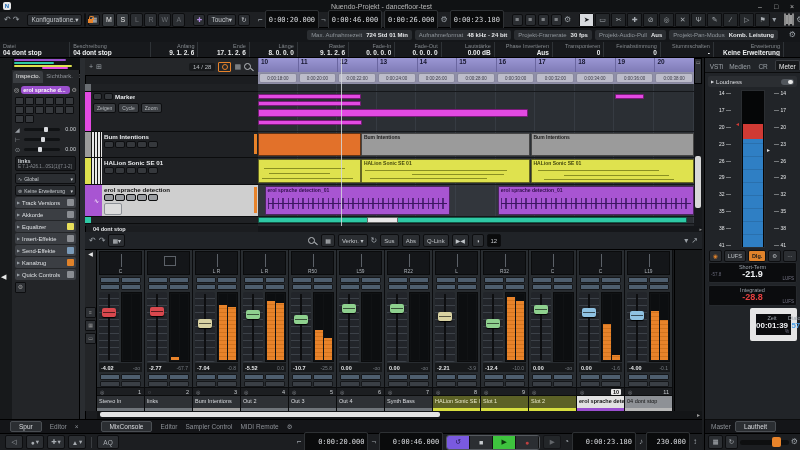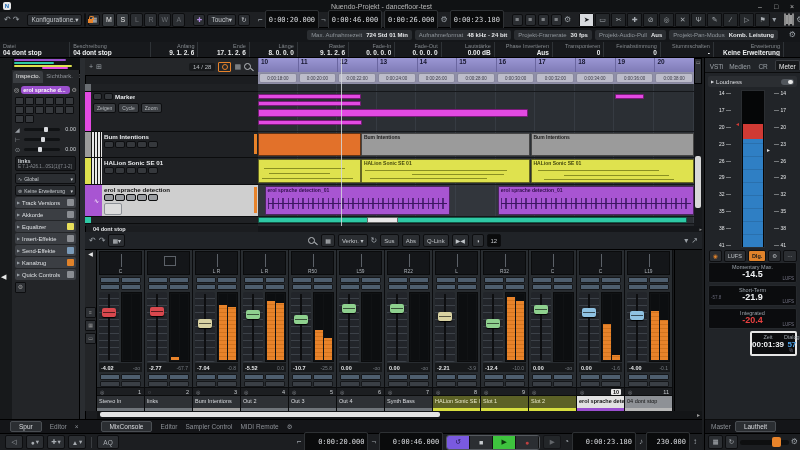--- a/index.html
+++ b/index.html
@@ -180,21 +180,21 @@
   .lb{flex:none;height:10px;background:#2b2e32;border:1px solid #0d0e10;border-radius:2px;font-size:5.5px;color:#c0c4c8;display:flex;align-items:center;padding:0 3px;}
   .lb.orange{background:#e0822a;color:#1a1a1a;font-weight:bold;}
   .lb.oico{color:#e0822a;}
   #readouts{margin:2px 3px;display:flex;flex-direction:column;gap:2px;}
   .rrow{position:relative;background:#0b0c0e;border:1px solid #26292d;border-radius:2px;height:19px;text-align:center;}
   .rlabel{font-size:5.5px;color:#9aa2aa;padding-top:1px;}
   .rvalue{font-size:9px;font-weight:bold;color:#f0f2f4;line-height:9px;}
   .rvalue.red{color:#e84040;}
   .runit{position:absolute;right:2px;bottom:1px;font-size:4.5px;color:#778;}
   .rsub{position:absolute;left:2px;bottom:5px;font-size:4.5px;color:#667;}
-  #zeitrow{position:relative;background:#0b0c0e;border:2px solid #e5e5e5;border-radius:2px;height:21px;display:flex;margin-left:42px;}
+  #zeitrow{position:relative;background:#0b0c0e;border:6px solid #e5e5e5;border-radius:2px;height:21px;display:flex;margin-left:42px;}
   #zeitrow .zc{flex:1;text-align:center;}
   #rptabs2{position:absolute;left:0;bottom:17px;width:96px;height:14px;display:flex;align-items:center;font-size:6.5px;gap:4px;padding:0 6px;box-sizing:border-box;border-top:1px solid #0b0c0d;background:#141518;}
   #rpbottom{position:absolute;left:0;bottom:0;width:96px;height:17px;background:#1c1e21;border-top:1px solid #000;display:flex;align-items:center;gap:2px;padding:0 3px;box-sizing:border-box;}
   #rpbottom .mfader{flex:1;height:5px;background:#0e0f10;border-radius:3px;position:relative;}
   #rpbottom .mhandle{position:absolute;right:8px;top:-3px;width:9px;height:10px;background:#e8832a;border-radius:2px;}
 </style>
 </head>
 <body>
 
 <div id="app">
@@ -1313,33 +1313,28 @@
     </div>
     <div id="loudbtns">
       <div class="lb oico">◉</div>
       <div class="lb">LUFS</div>
       <div class="lb orange">Dlg.</div>
       <div class="lb">⚙</div>
       <div class="lb">···</div>
     </div>
     <div id="readouts">
         <div class="rrow">
-          <div class="rlabel">Momentary Max.</div>
-          <div class="rvalue">-14.5</div>
-          <div class="runit">LUFS</div>
-        </div>
-        <div class="rrow">
           <div class="rlabel">Short-Term</div>
           <div class="rvalue">-21.9</div>
           <div class="runit">LUFS</div>
           <div class="rsub">-57.8</div>
         </div>
         <div class="rrow">
           <div class="rlabel">Integrated</div>
-          <div class="rvalue red">-20.4</div>
+          <div class="rvalue red">-28.8</div>
           <div class="runit">LUFS</div>
         </div>
       </div>
     <div style="margin:2px 3px;">
       <div id="zeitrow">
         <div class="zc">
           <div class="rlabel">Zeit</div>
           <div class="rvalue" style="font-size:8px;">00:01:39</div>
         </div>
         <div class="zc">

